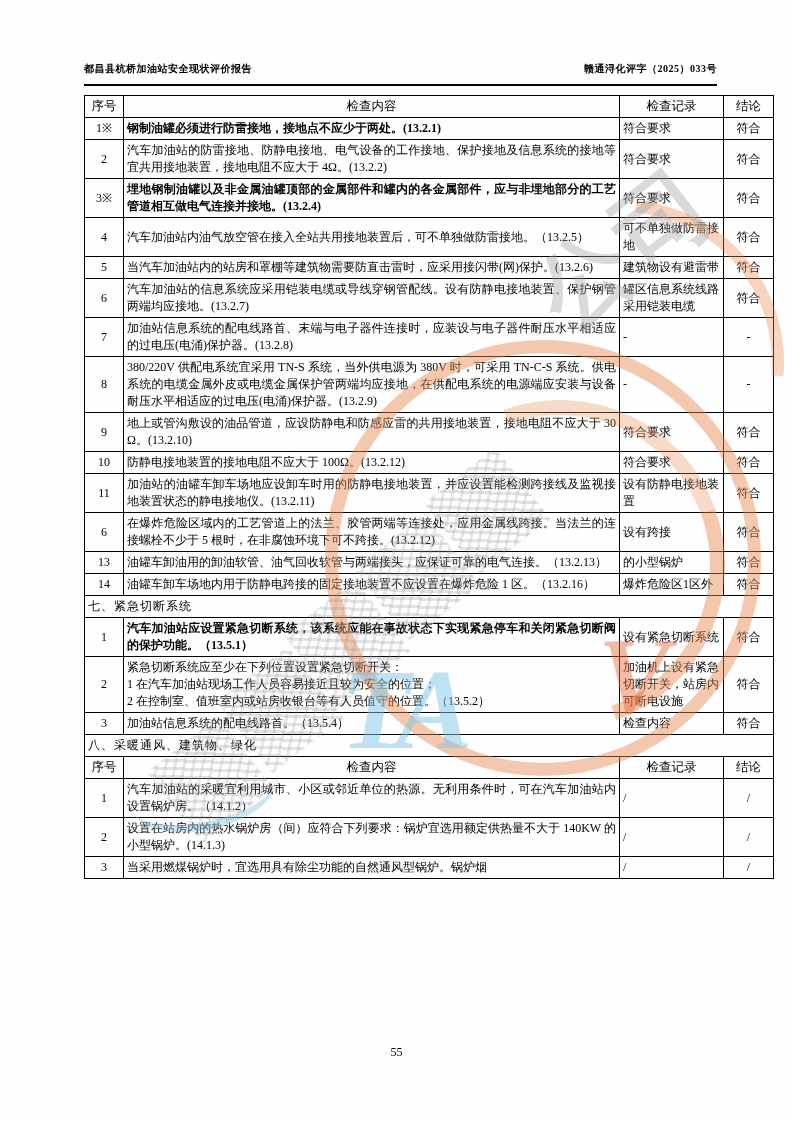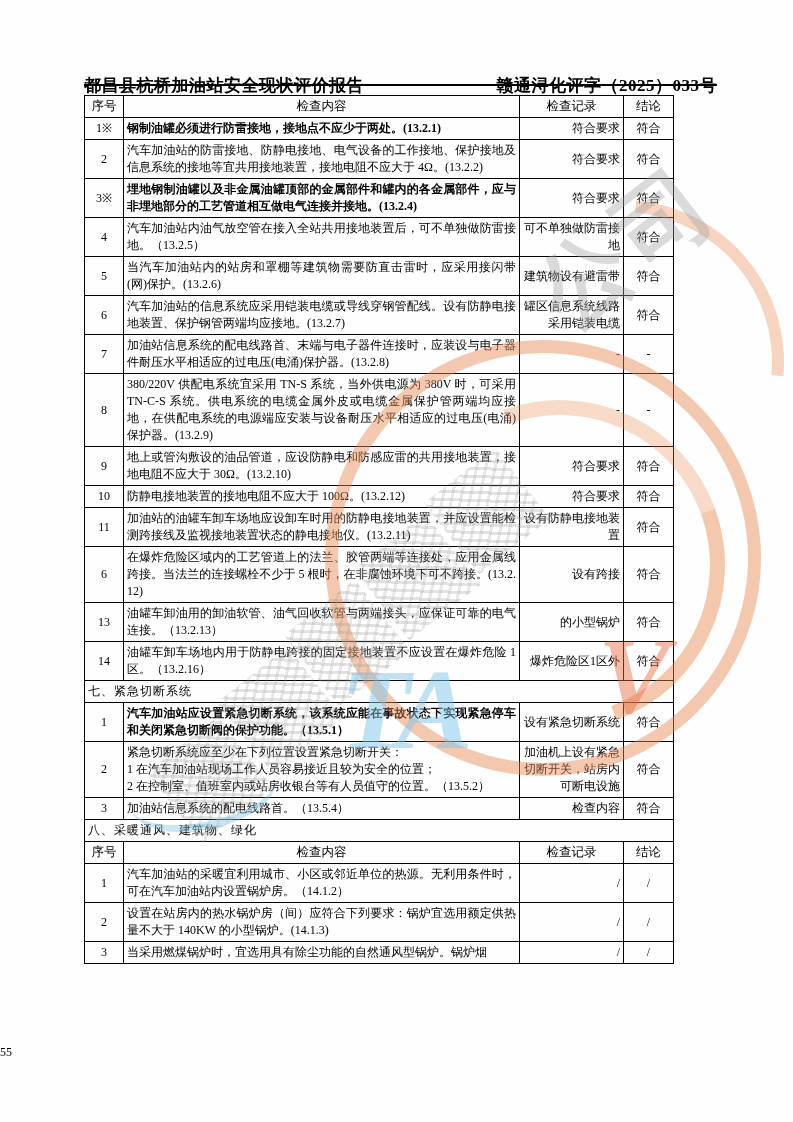--- a/index.html
+++ b/index.html
@@ -3,45 +3,45 @@
 <meta charset="utf-8">
 <style>
   html,body { margin:0; padding:0; background:#ffffff; }
   .page {
     position:relative; width:793px; height:1122px; background:#fefefe;
     font-family:"Liberation Serif","DejaVu Serif",serif; color:#000;
     overflow:hidden; margin:0 auto;
   }
   
   .doc-header {
-    position:absolute; left:84px; top:74px; width:633px;
+    position:absolute; left:84px; top:62px; width:633px;
     display:flex; justify-content:space-between; align-items:flex-end;
-    font-size:17px; font-weight:bold; letter-spacing:.5px;
+    font-size:10px; font-weight:bold; letter-spacing:.5px;
   }
   .header-rule { position:absolute; left:84px; top:84px; width:633px; border-top:2px solid #000; }
   
   .report-table {
-    position:absolute; left:84px; top:95px; width:590px;
+    position:absolute; left:84px; top:95px; width:690px;
     border-collapse:collapse; table-layout:fixed;
   }
   .report-table td {
     border:1px solid #000; font-size:12px; line-height:17px;
     padding:2px 3px; vertical-align:middle; word-break:break-all;
   }
   .head-row td { text-align:center; font-size:12.5px; }
   .no-cell     { text-align:center; padding:2px 0; }
   .content-cell{ text-align:justify; white-space:pre-line; }
-  .record-cell { text-align:right; padding:2px 1px; }
+  .record-cell { text-align:left; padding:2px 1px; }
   .result-cell { text-align:center; padding:2px 0; }
   .section-cell{ text-align:left; padding:3px 0; font-size:12.5px; letter-spacing:1px; }
   tr.bold .content-cell { font-weight:bold; }
   
   .page-footer {
     position:absolute; left:0; bottom:62px; width:100%;
-    font-size:12px;
+    text-align:center; font-size:12px;
   }
   
   .watermark { position:absolute; inset:0; pointer-events:none; }
   .wm-ring {
     position:absolute; left:325px; top:340px; width:410px; height:410px;
     border:13px solid rgba(232,135,77,.45); border-radius:50%;
   }
   .wm-arc-inner {
     position:absolute; left:395px; top:400px; width:300px; height:300px;
     border:15px solid transparent; border-right-color:rgba(232,135,77,.45);

